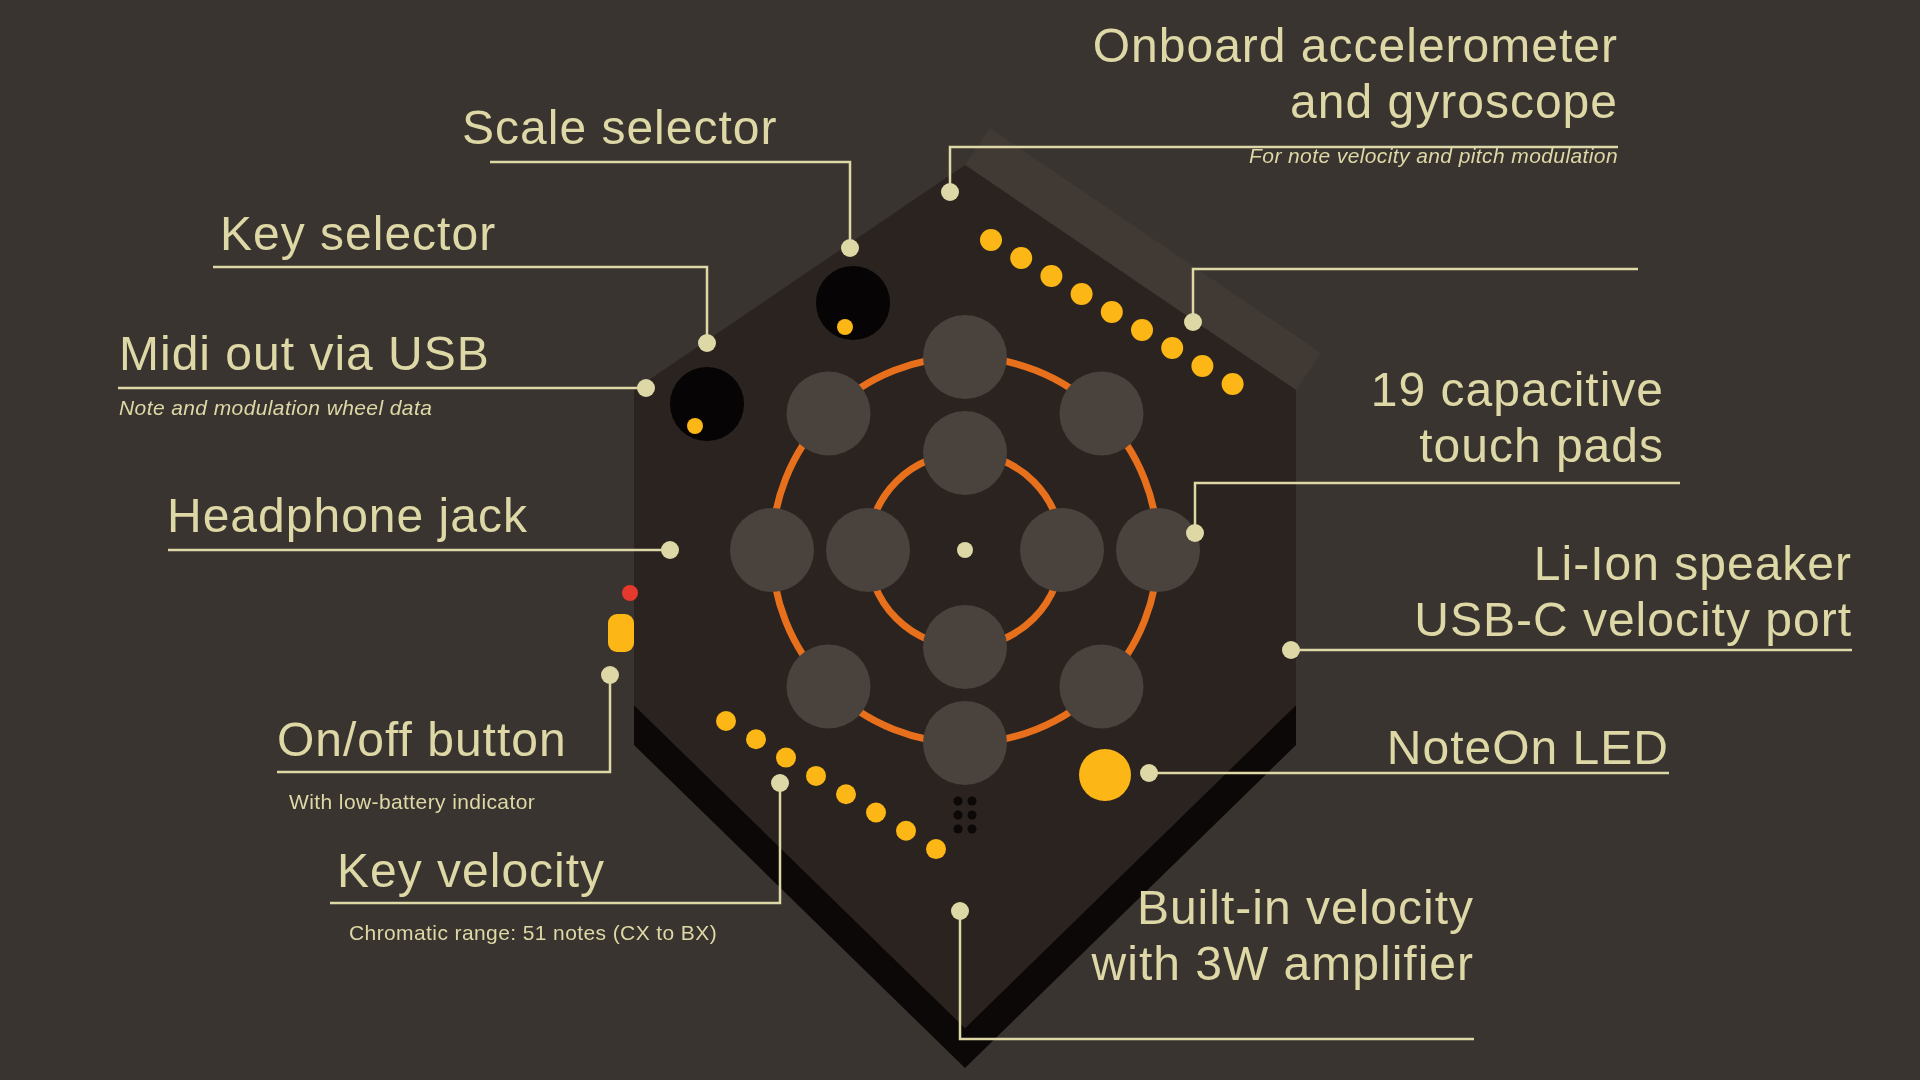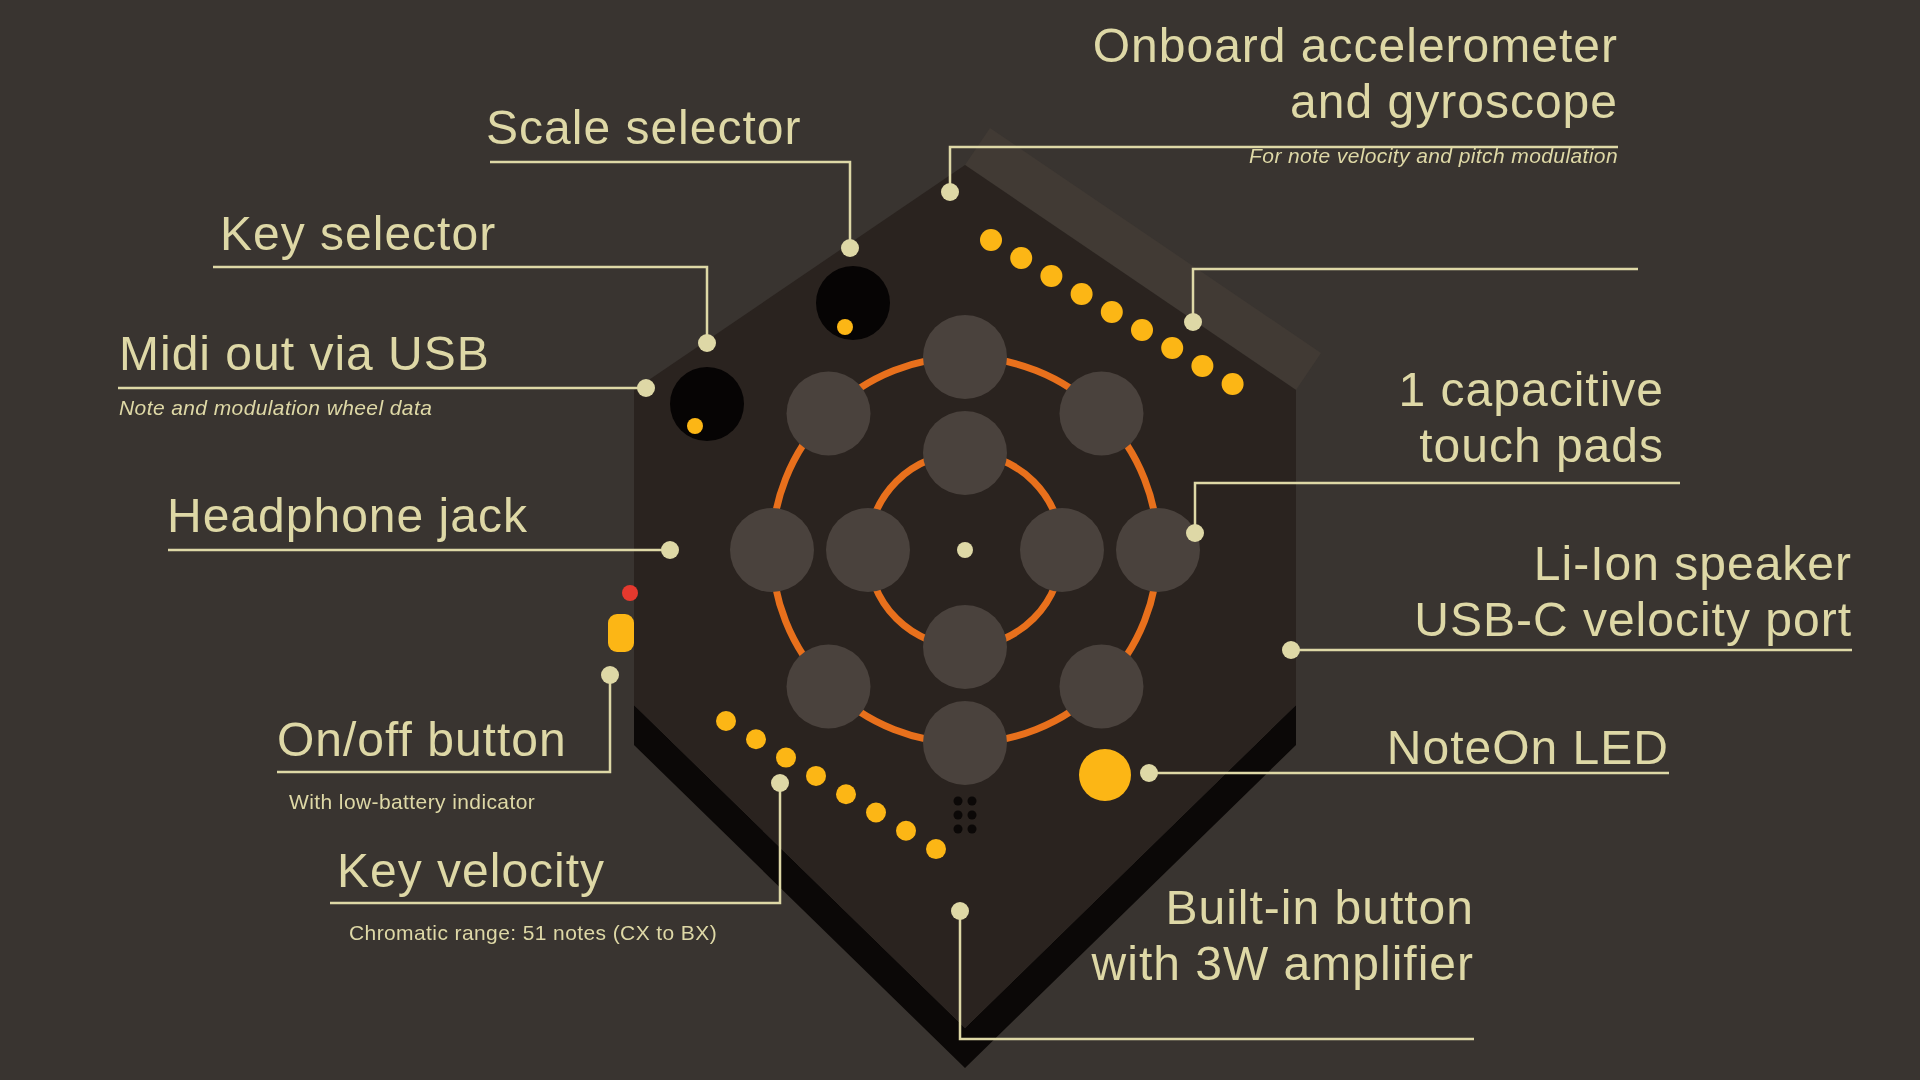--- a/index.html
+++ b/index.html
@@ -116,21 +116,21 @@
       <circle cx="780" cy="783" r="9"></circle>
       <circle cx="950" cy="192" r="9"></circle>
       <circle cx="1193" cy="322" r="9"></circle>
       <circle cx="1195" cy="533" r="9"></circle>
       <circle cx="1291" cy="650" r="9"></circle>
       <circle cx="1149" cy="773" r="9"></circle>
       <circle cx="960" cy="911" r="9"></circle>
     </g>
   </svg>
 
-  <div class="label left-l" style="left:486px;top:100px">
+  <div class="label left-l" style="left:462px;top:100px">
     <div class="big">Scale selector</div>
   </div>
 
   <div class="label left-l" style="left:220px;top:206px">
     <div class="big">Key selector</div>
   </div>
 
   <div class="label left-l" style="left:119px;top:326px">
     <div class="big">Midi out via USB</div>
     <div class="sub gap-s">Note and modulation wheel data</div>
@@ -151,31 +151,31 @@
   </div>
 
   <div class="label right-l" style="right:302px;top:18px">
     <div class="big">Onboard accelerometer</div>
     <div class="big">and gyroscope</div>
     <div class="sub gap-s">For note velocity and pitch modulation</div>
   </div>
 
 
   <div class="label right-l" style="right:256px;top:362px">
-    <div class="big">1 capacitive</div>
+    <div class="big">19 capacitive</div>
     <div class="big">touch pads</div>
   </div>
 
   <div class="label right-l" style="right:68px;top:536px">
     <div class="big">Li-Ion speaker</div>
     <div class="big">USB-C velocity port</div>
   </div>
 
   <div class="label right-l" style="right:251px;top:720px">
     <div class="big">NoteOn LED</div>
   </div>
 
   <div class="label right-l" style="right:446px;top:880px">
-    <div class="big">Built-in button</div>
+    <div class="big">Built-in velocity</div>
     <div class="big">with 3W amplifier</div>
   </div>
 
 </div>
 
 </body></html>

